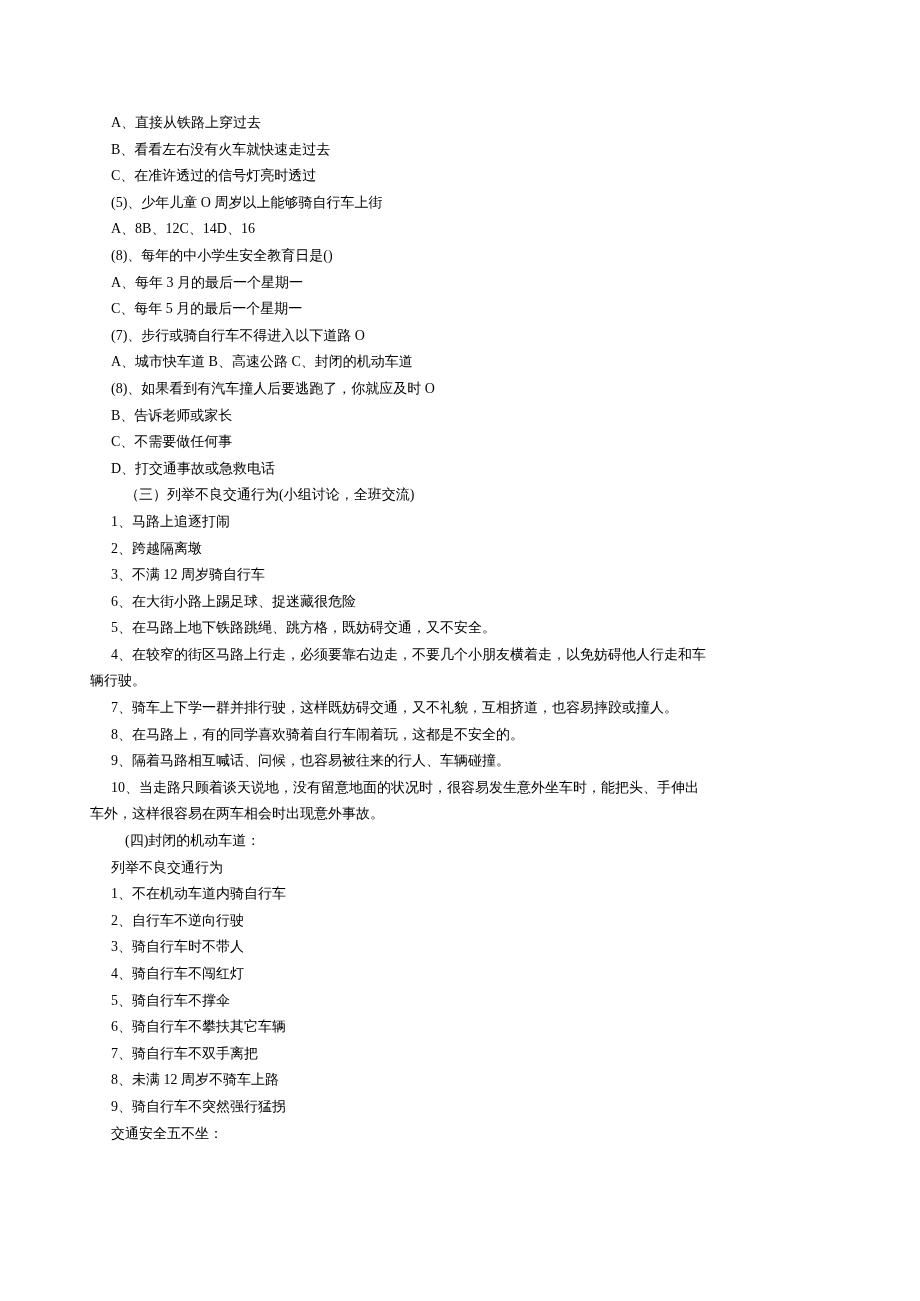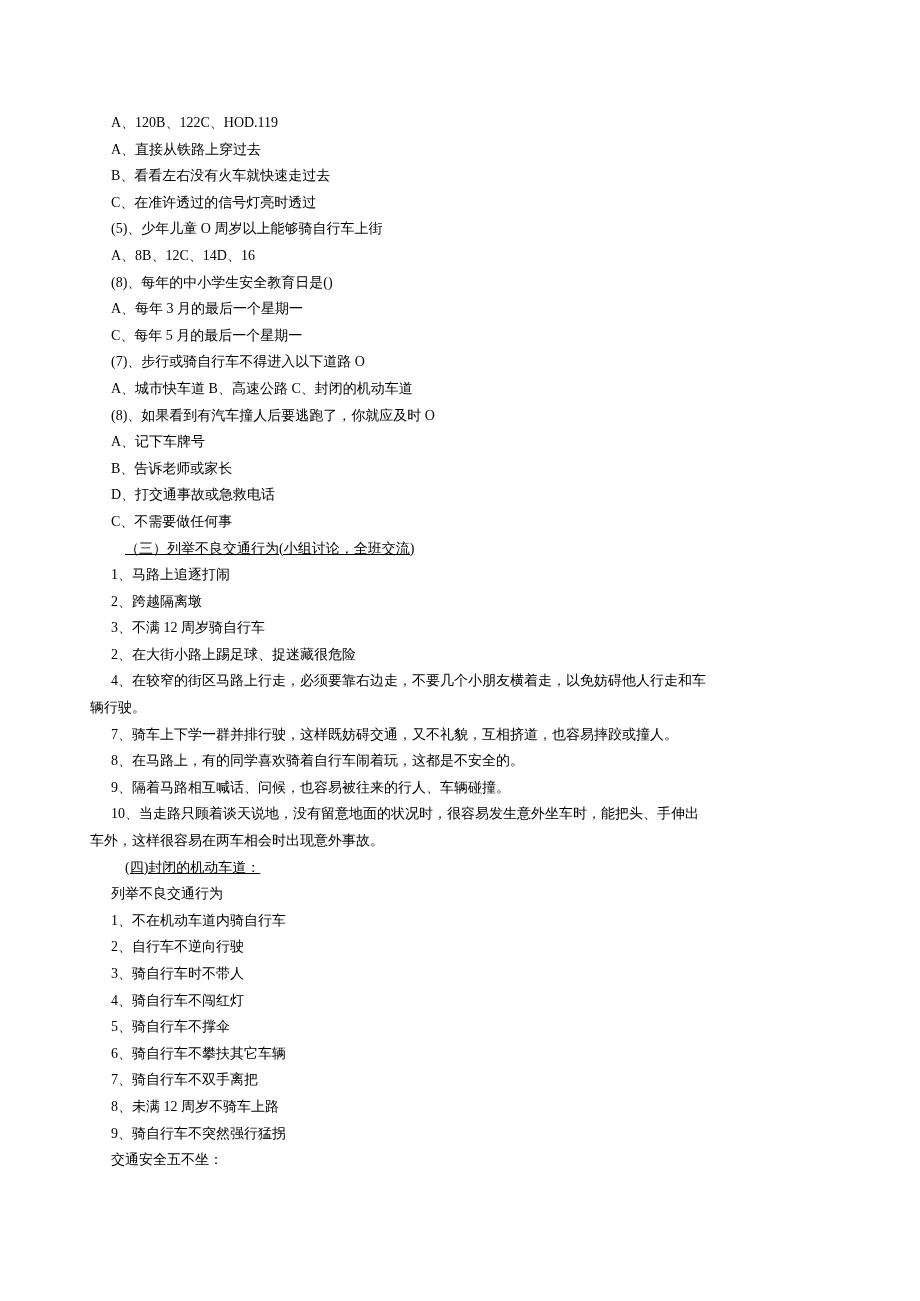--- a/index.html
+++ b/index.html
@@ -17,48 +17,46 @@
     box-sizing: border-box;
   }
   .line {
     text-indent: 1.5em;
   }
   .line-noindent {
     text-indent: 0;
   }
   .line-extra {
     text-indent: 2.5em;
-    text-decoration: underline;
   }
 </style>
 </head>
 <body>
 
 <div class="page" id="page-root">
-    <div class="line">A、120B、122C、HOD.119</div>
     <div class="line">A、直接从铁路上穿过去</div>
     <div class="line">B、看看左右没有火车就快速走过去</div>
     <div class="line">C、在准许透过的信号灯亮时透过</div>
     <div class="line">(5)、少年儿童 O 周岁以上能够骑自行车上街</div>
     <div class="line">A、8B、12C、14D、16</div>
     <div class="line">(8)、每年的中小学生安全教育日是()</div>
     <div class="line">A、每年 3 月的最后一个星期一</div>
     <div class="line">C、每年 5 月的最后一个星期一</div>
     <div class="line">(7)、步行或骑自行车不得进入以下道路 O</div>
     <div class="line">A、城市快车道 B、高速公路 C、封闭的机动车道</div>
     <div class="line">(8)、如果看到有汽车撞人后要逃跑了，你就应及时 O</div>
-    <div class="line">A、记下车牌号</div>
     <div class="line">B、告诉老师或家长</div>
+    <div class="line">C、不需要做任何事</div>
     <div class="line">D、打交通事故或急救电话</div>
-    <div class="line">C、不需要做任何事</div>
     <div class="line-extra">（三）列举不良交通行为(小组讨论，全班交流)</div>
     <div class="line">1、马路上追逐打闹</div>
     <div class="line">2、跨越隔离墩</div>
     <div class="line">3、不满 12 周岁骑自行车</div>
-    <div class="line">2、在大街小路上踢足球、捉迷藏很危险</div>
+    <div class="line">6、在大街小路上踢足球、捉迷藏很危险</div>
+    <div class="line">5、在马路上地下铁路跳绳、跳方格，既妨碍交通，又不安全。</div>
     <div class="line">4、在较窄的街区马路上行走，必须要靠右边走，不要几个小朋友横着走，以免妨碍他人行走和车</div>
     <div class="line-noindent">辆行驶。</div>
     <div class="line">7、骑车上下学一群并排行驶，这样既妨碍交通，又不礼貌，互相挤道，也容易摔跤或撞人。</div>
     <div class="line">8、在马路上，有的同学喜欢骑着自行车闹着玩，这都是不安全的。</div>
     <div class="line">9、隔着马路相互喊话、问候，也容易被往来的行人、车辆碰撞。</div>
     <div class="line">10、当走路只顾着谈天说地，没有留意地面的状况时，很容易发生意外坐车时，能把头、手伸出</div>
     <div class="line-noindent">车外，这样很容易在两车相会时出现意外事故。</div>
     <div class="line-extra">(四)封闭的机动车道：</div>
     <div class="line">列举不良交通行为</div>
     <div class="line">1、不在机动车道内骑自行车</div>

